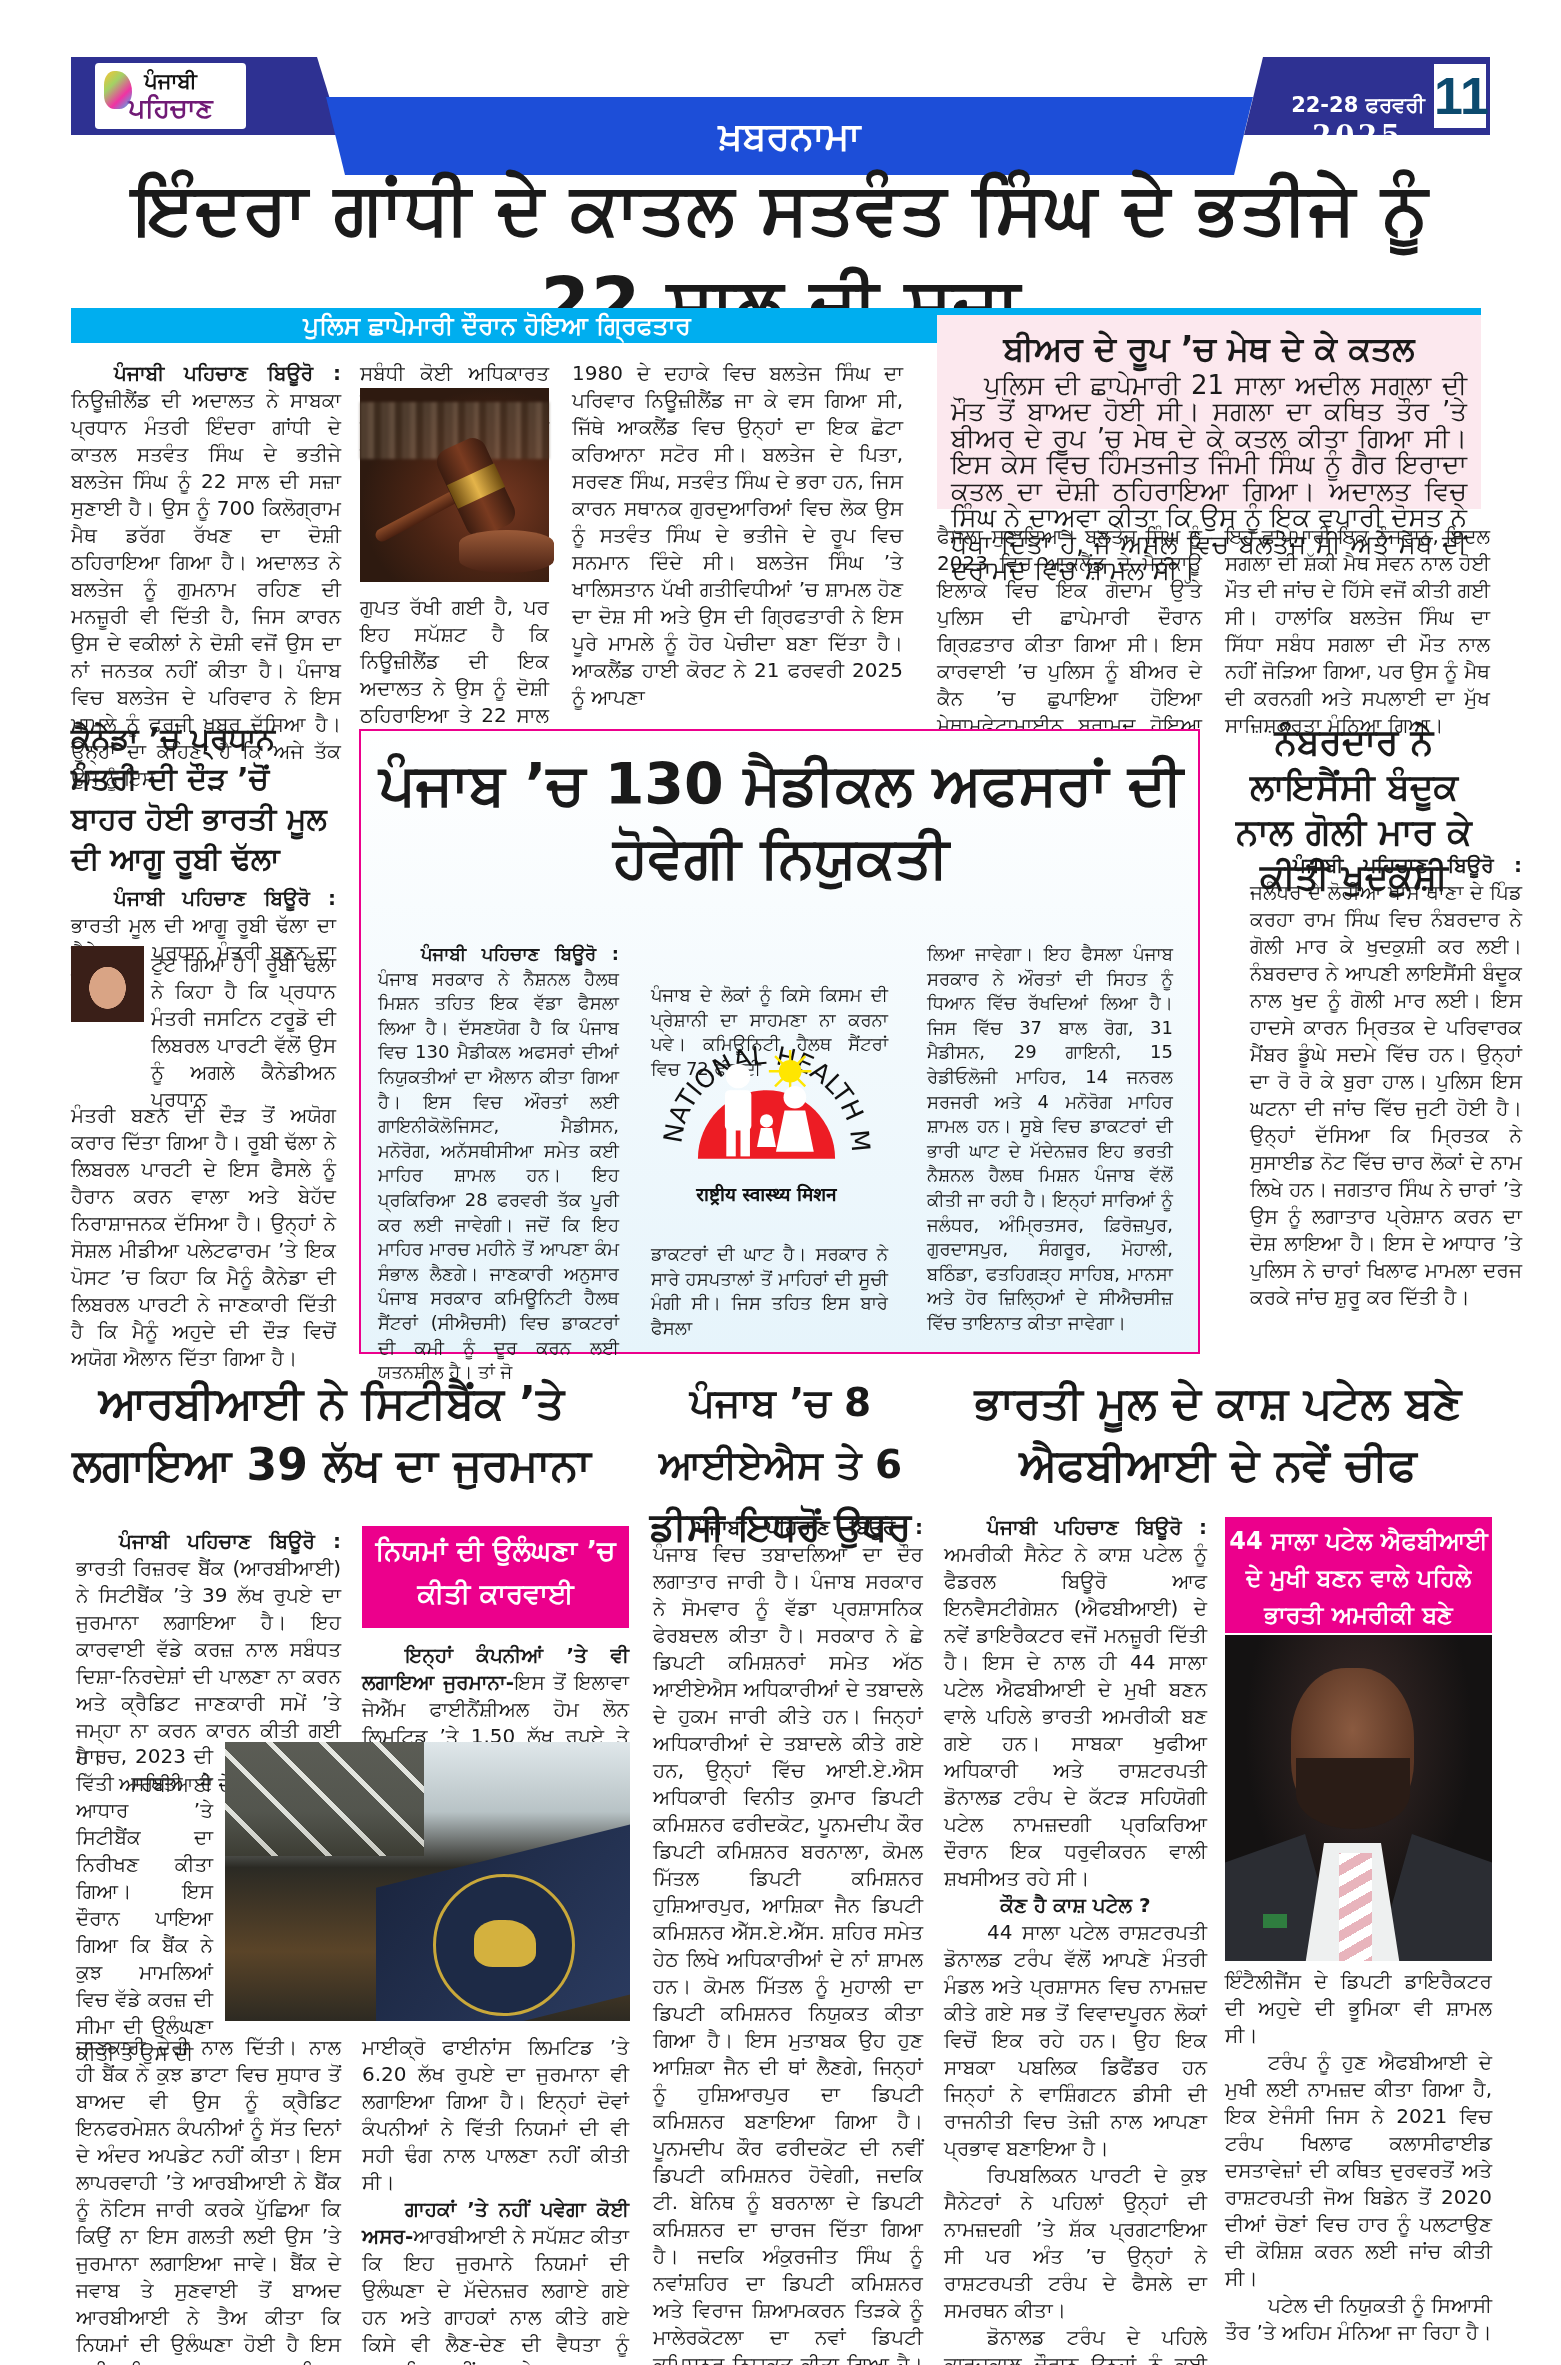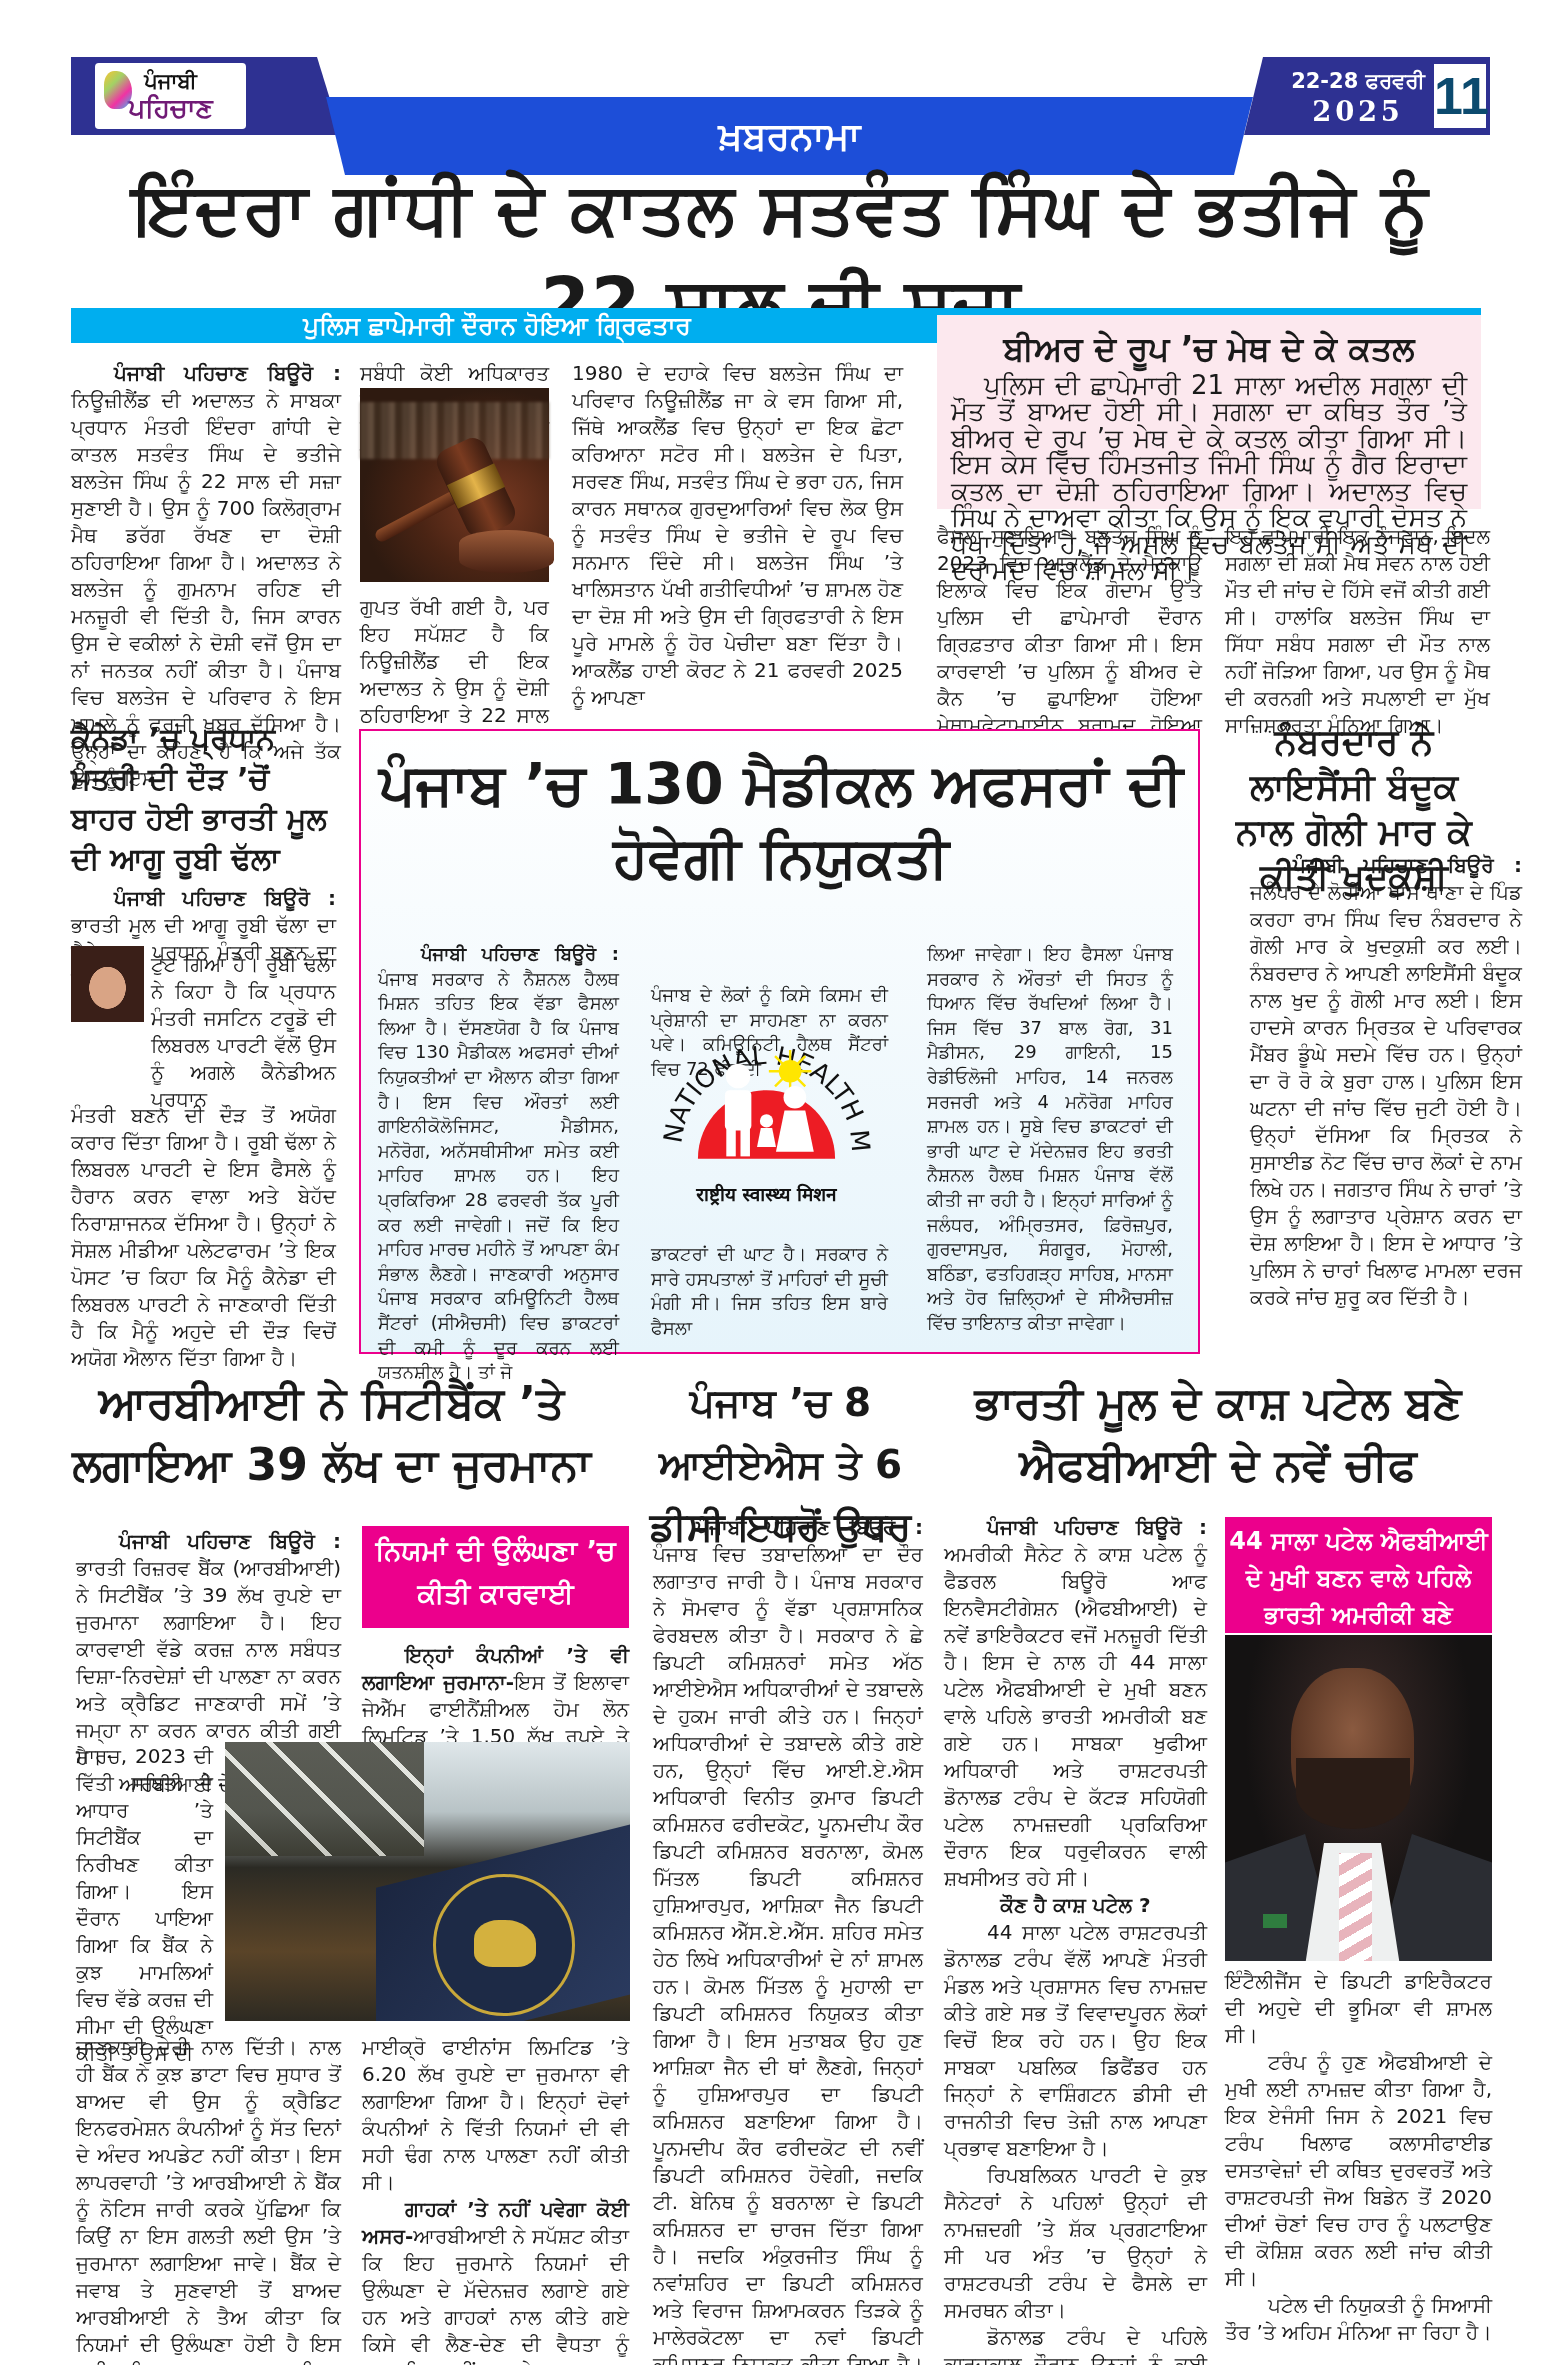--- a/index.html
+++ b/index.html
@@ -14,21 +14,21 @@
   #masthead { left: 71px; top: 57px; width: 1419px; height: 78px; }
   #mh-left { left: 0; top: 0; width: 270px; height: 78px; background: #2e3192; clip-path: polygon(0 0, 246px 0, 270px 78px, 0 78px); }
   #mh-logo { left: 24px; top: 5.7px; width: 151px; height: 66px; background: #fff; border-radius: 3.8px; display: flex; flex-direction: column; align-items: center; justify-content: center; }
   #mh-logo .l1 { font-size: 21px; font-weight: bold; color: #111; line-height: 24px; }
   #mh-logo .l2 { font-size: 26.5px; font-weight: bold; color: #701a75; line-height: 30px; }
   #mh-logo .map { position: absolute; left: 8.5px; top: 8.5px; width: 28px; height: 38px; background: linear-gradient(135deg,#f7b500,#8cc63f,#ec008c,#00aeef); border-radius: 40% 60% 50% 40%; opacity: .8; }
   #mh-center { left: 255px; top: 0; width: 927px; height: 78px; background: #1d4ed8; clip-path: polygon(0 0, 927px 0, 908px 78px, 19px 78px); display: flex; align-items: center; justify-content: center; margin-top: 40px; }
   #mh-center span { color: #fff; font-size: 38px; font-weight: bold; }
   #mh-right { left: 1173px; top: 0; width: 246px; height: 78px; background: #2e3192; clip-path: polygon(19px 0, 246px 0, 246px 78px, 0 78px); }
   #mh-date { left: 1216px; top: 9.5px; width: 142px; color: #fff; text-align: center; font-weight: bold; }
-  #mh-date .d1 { font-size: 21px; line-height: 28px; }
+  #mh-date .d1 { font-size: 21px; line-height: 28px; margin-top: 24px; }
   #mh-date .d2 { font-size: 27.4px; line-height: 33px; letter-spacing: 3.8px; font-family: "DejaVu Serif", serif; }
   #mh-page { left: 1363px; top: 7px; width: 52px; height: 64px; background: #fff; font-size: 52px; font-weight: bold; line-height: 64px; text-align: center; color: #0c4a6e; font-family: "Liberation Sans", sans-serif; }
 
   
   #main-headline { left: 71px; top: 161px; width: 1419px; font-size: 71px; font-weight: bold; line-height: 95px; text-align: center; letter-spacing: 0.9px; }
 
   
   #blue-strip { left: 71px; top: 308px; width: 1410px; height: 35px; background: #00aeef; }
   #blue-strip-text { left: 71px; top: 308px; width: 852px; height: 35px; color: #fff; font-size: 24.6px; font-weight: bold; text-align: center; line-height: 35px; }
 

